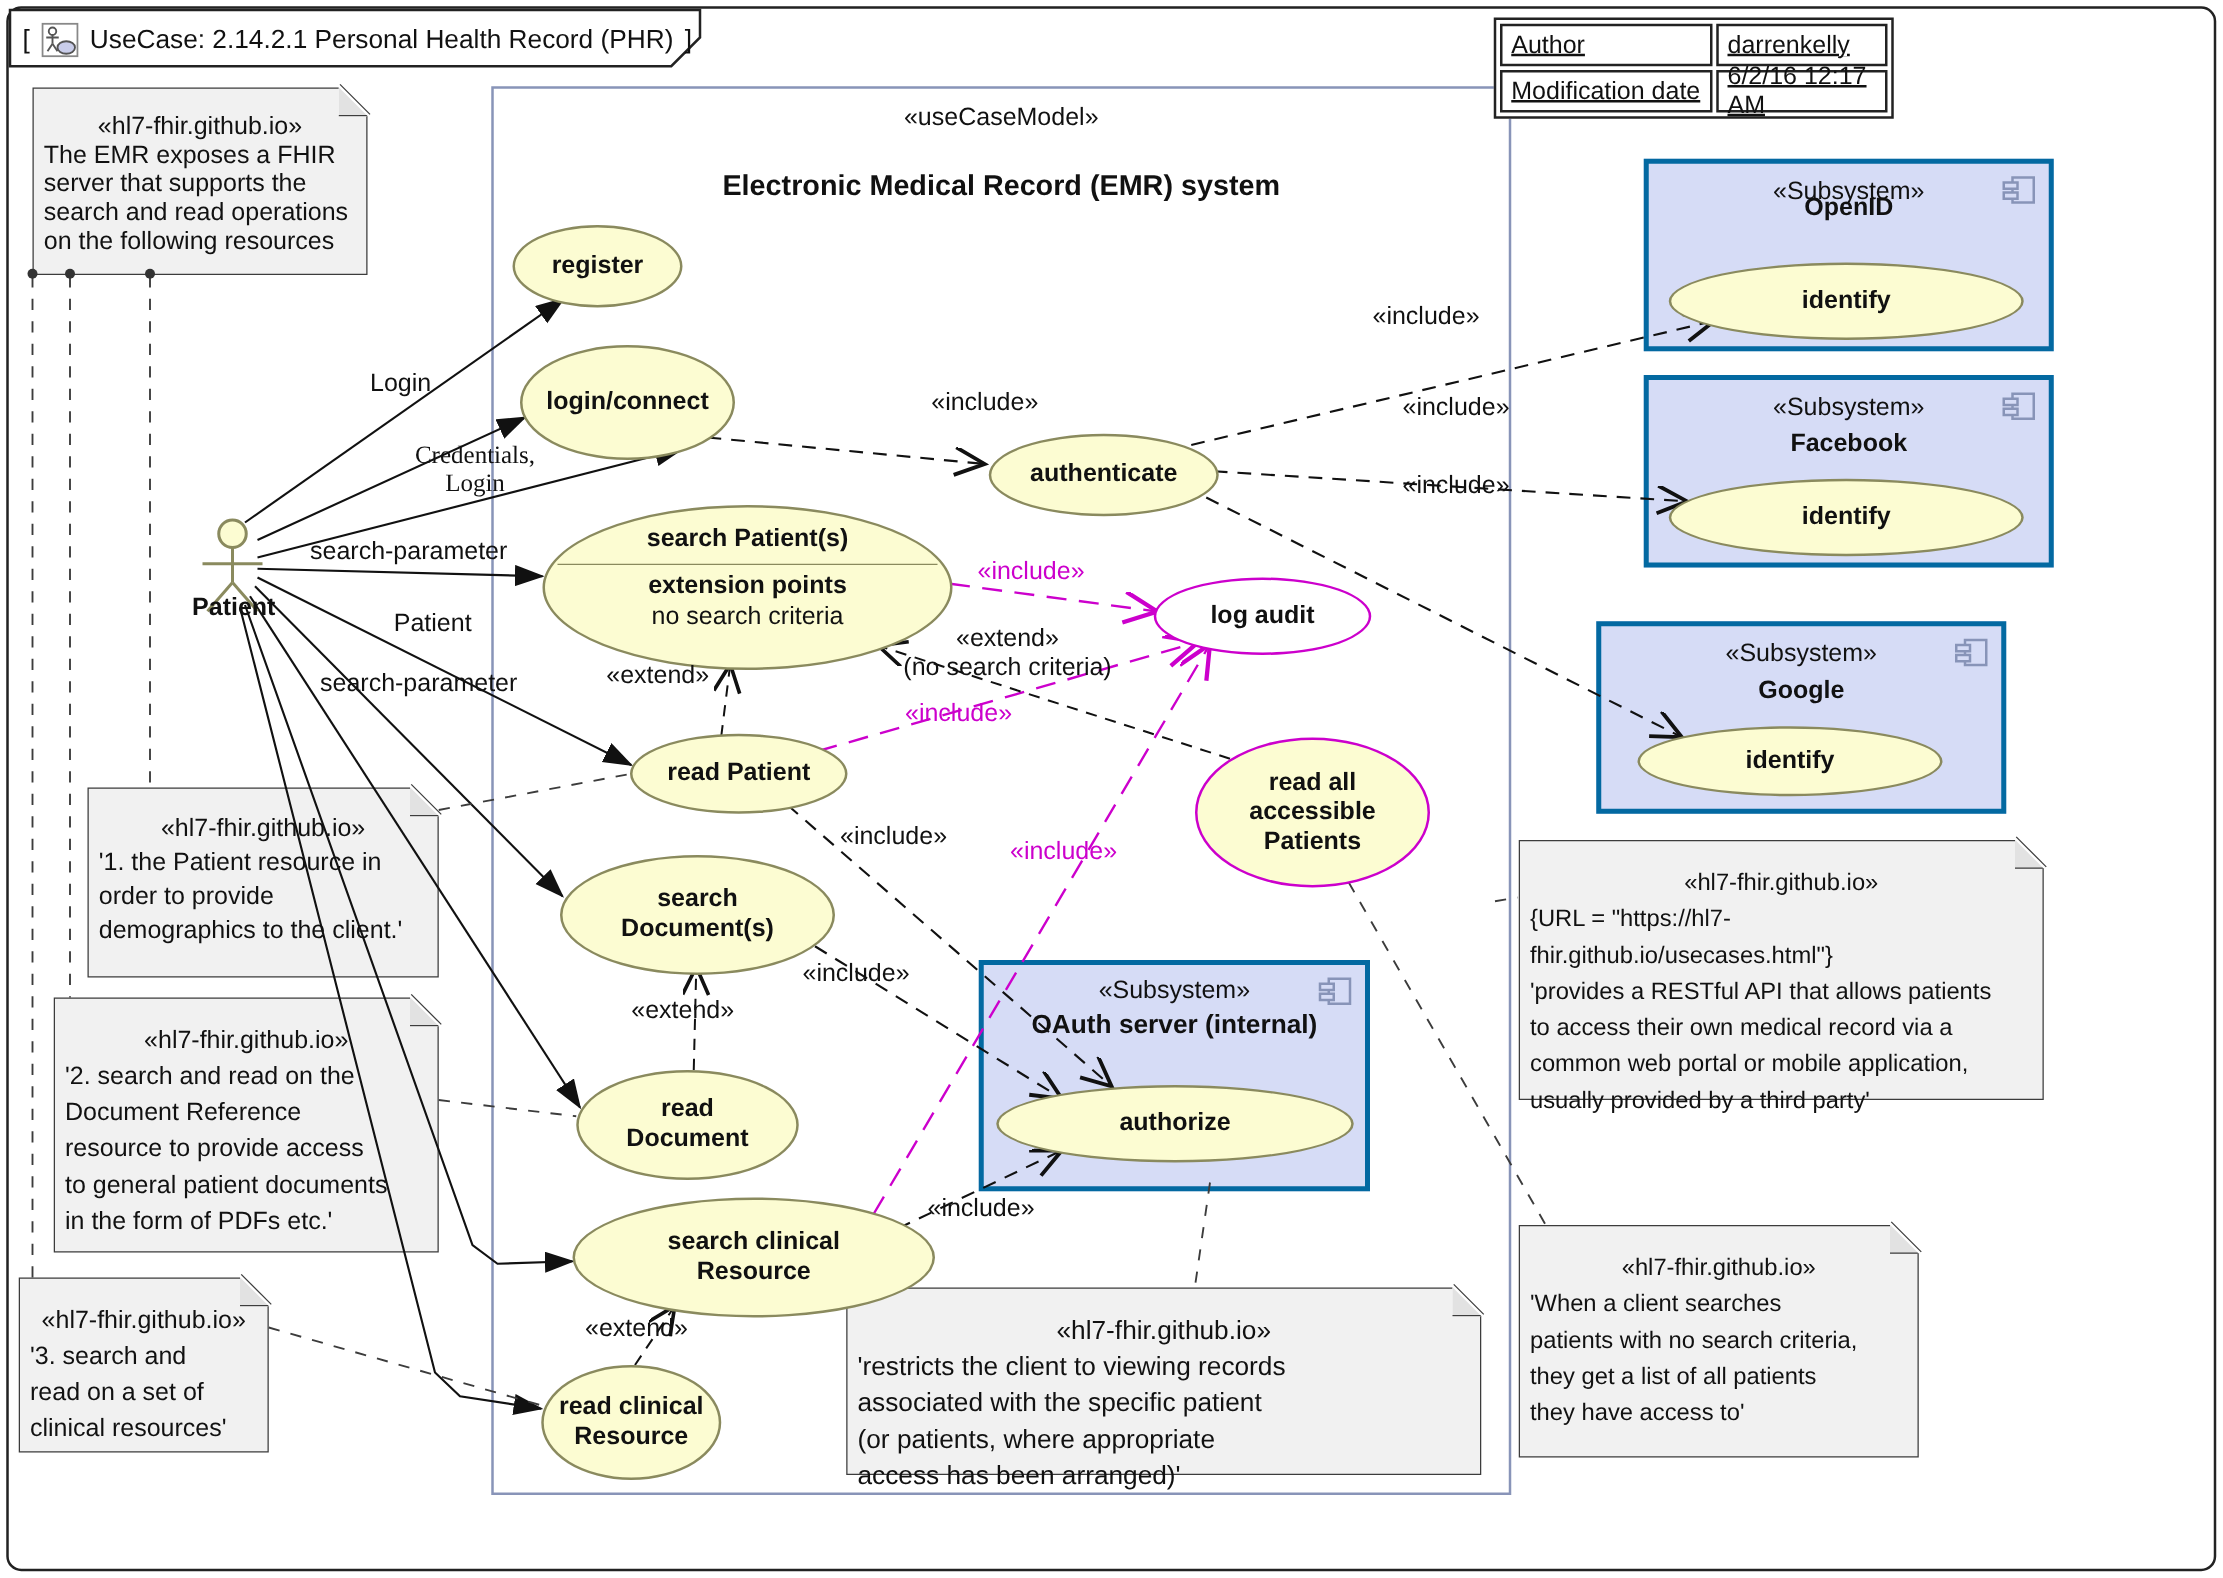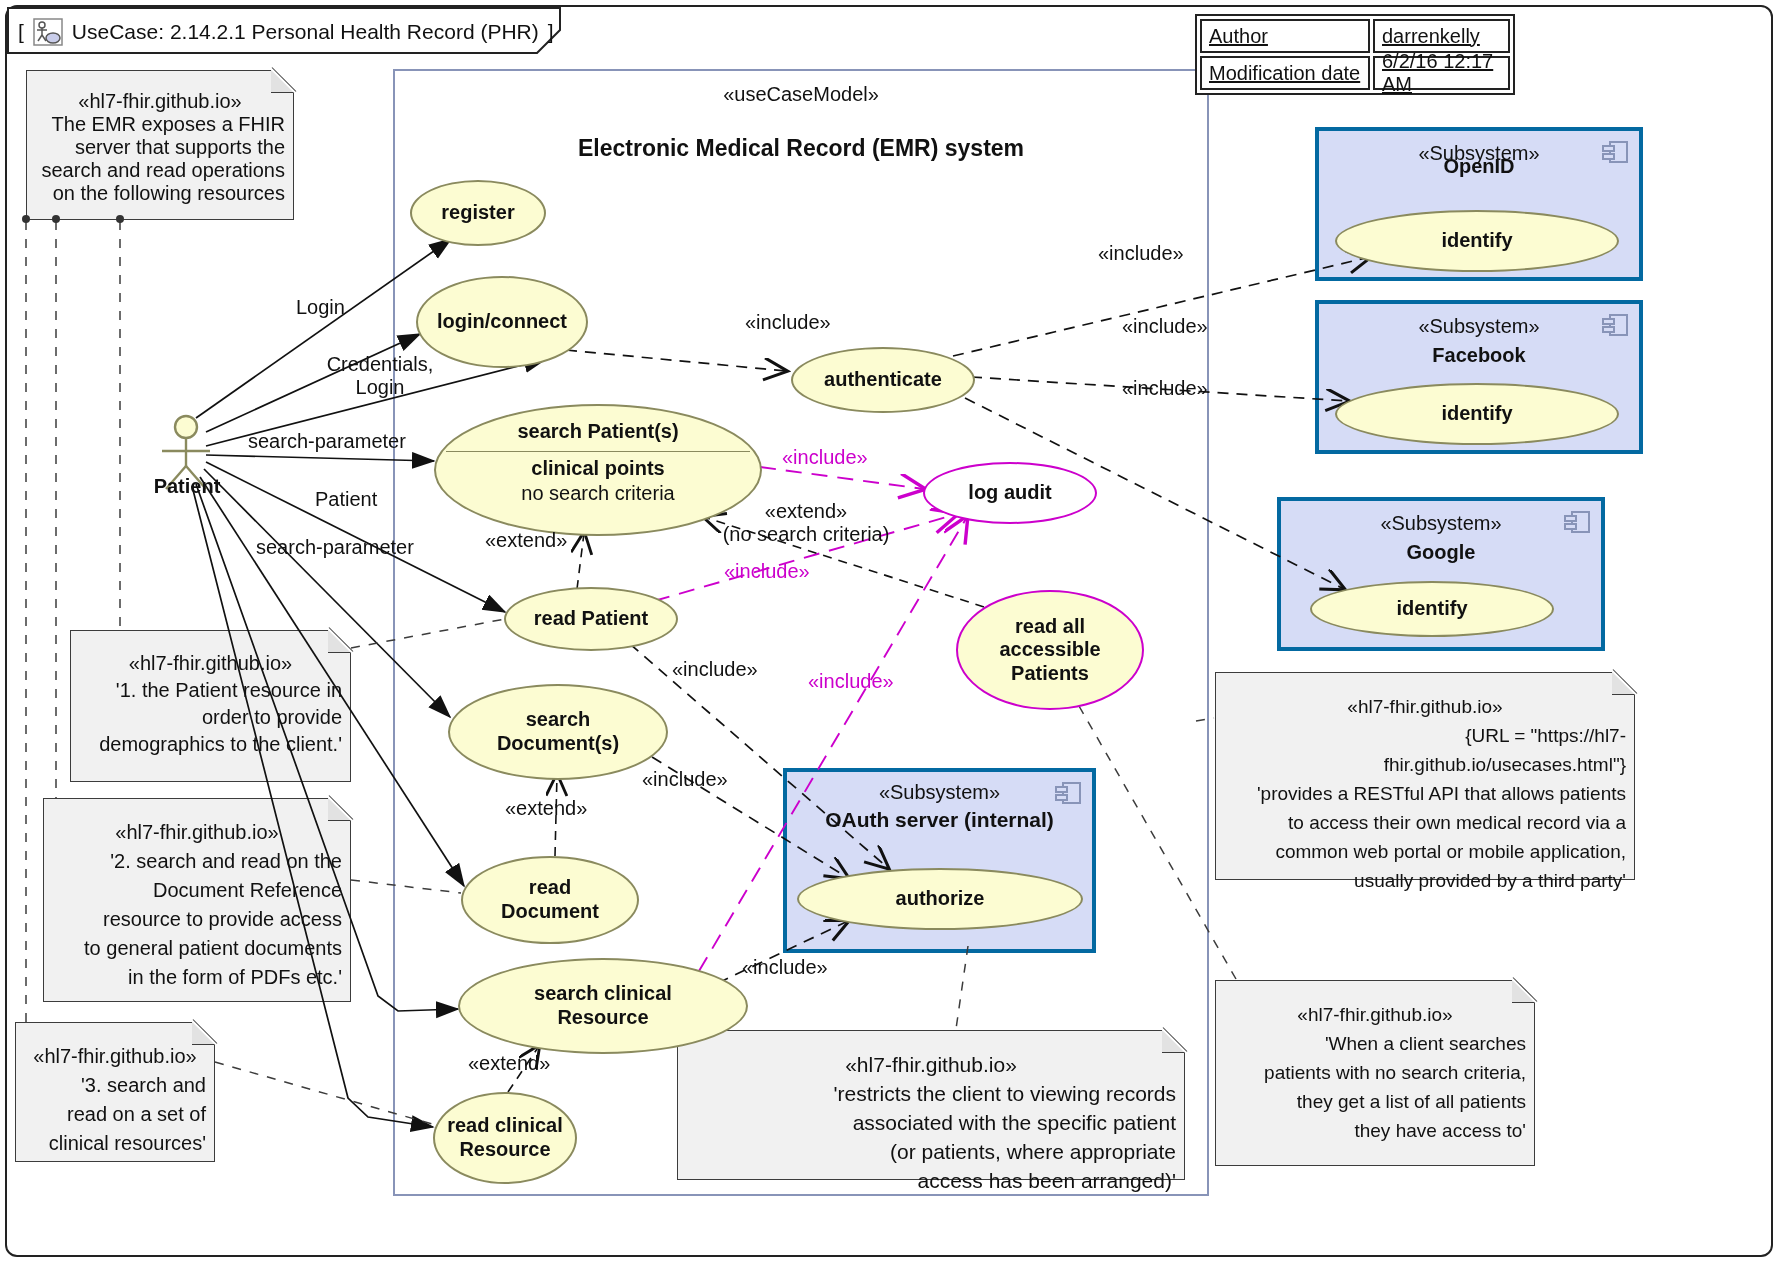--- a/index.html
+++ b/index.html
@@ -13,21 +13,21 @@
   .sysbox{border:2px solid #8894b8;background:#fff;}
   .sub{border:4px solid #0369a1;background:#d6dcf6;}
   .sub .stereo, .sysbox .stereo{position:absolute;width:100%;text-align:center;font-size:20px;}
   .sub .name, .sysname{position:absolute;width:100%;text-align:center;font-size:20px;font-weight:bold;}
   .comp-icon{position:absolute;top:9px;right:10px;}
   .uc{border:2px solid #8a8a5e;background:#fcfcd2;border-radius:50%;display:flex;align-items:center;justify-content:center;text-align:center;font-weight:bold;font-size:20px;line-height:1.18;white-space:pre-line;}
   .uc.magenta{border-color:#cc00cc;}
   .uc.white{background:#fff;}
   .note{background:#f1f1f1;border:1.6px solid #3c3c3c;padding:19px 8px 4px 8px;box-sizing:border-box;font-size:20px;}
   .note .hdr{text-align:center;white-space:pre-line;}
-  .note .body{white-space:pre-line;text-align:right;}
+  .note .body{white-space:pre-line;text-align:left;}
   .fold{position:absolute;top:-1.6px;right:-1.6px;width:24px;height:24px;background:#fff;}
   .fold .flap{position:absolute;left:0;top:0;width:100%;height:100%;background:#e2e2e2;clip-path:polygon(0 0,0 100%,100% 100%);border-bottom:1.6px solid #3c3c3c;box-sizing:border-box;}
   .fold .diag{position:absolute;left:-4px;top:10px;width:34px;height:0;border-top:1.6px solid #3c3c3c;transform:rotate(45deg);}
   .lbl{position:absolute;font-size:20px;white-space:pre-line;}
   .b{font-weight:bold;}
   .ctr{text-align:center;}
   .mag{color:#cc00cc;}
   .ep-divider{position:absolute;left:3%;width:94%;border-top:1.6px solid #8a8a5e;}
   svg{display:block;}
 </style>
@@ -232,21 +232,21 @@
   </g>
 </svg>
 
 <div class="abs uc z4" style="left:410px;top:180px;width:132px;height:62px;"><span>register</span></div>
 <div class="abs uc z4" style="left:416px;top:276px;width:168px;height:88px;"><span>login/connect</span></div>
 <div class="abs uc z4" style="left:791px;top:347px;width:180px;height:62px;"><span>authenticate</span></div>
 
 <div class="abs uc z4" style="left:434px;top:404px;width:324px;height:128px;display:block;">
   <div class="abs ctr" style="top:14px;width:100%;">search Patient(s)</div>
   <div class="ep-divider" style="top:45px;"></div>
-  <div class="abs ctr" style="top:51px;width:100%;">clinical points</div>
+  <div class="abs ctr" style="top:51px;width:100%;">extension points</div>
   <div class="abs ctr" style="top:76px;width:100%;font-weight:normal;">no search criteria</div>
 </div>
 
 <div class="abs uc z4" style="left:504px;top:587px;width:170px;height:60px;"><span>read Patient</span></div>
 <div class="abs uc z4" style="left:448px;top:684px;width:216px;height:92px;"><span>search
 Document(s)</span></div>
 <div class="abs uc z4" style="left:461px;top:856px;width:174px;height:84px;"><span>read
 Document</span></div>
 <div class="abs uc z4" style="left:458px;top:958px;width:286px;height:92px;"><span>search clinical
 Resource</span></div>
@@ -257,21 +257,21 @@
 accessible
 Patients</span></div>
 <div class="abs uc z4" style="left:797px;top:868px;width:282px;height:58px;"><span>authorize</span></div>
 <div class="abs uc z4" style="left:1335px;top:210px;width:280px;height:58px;"><span>identify</span></div>
 <div class="abs uc z4" style="left:1335px;top:383px;width:280px;height:58px;"><span>identify</span></div>
 <div class="abs uc z4" style="left:1310px;top:581px;width:240px;height:52px;"><span>identify</span></div>
 
 <div class="abs lbl b ctr z5" style="left:144px;top:475px;width:86px;">Patient</div>
 
 <div class="abs lbl z5" style="left:296px;top:296px;">Login</div>
-<div class="abs lbl ctr z5" style="left:305px;top:353px;width:150px;">Credentials,
+<div class="abs lbl ctr z5" style="left:305px;top:353px;width:150px;font-family:Liberation Serif, serif;">Credentials,
 Login</div>
 <div class="abs lbl z5" style="left:248px;top:430px;">search-parameter</div>
 <div class="abs lbl z5" style="left:315px;top:488px;">Patient</div>
 <div class="abs lbl z5" style="left:256px;top:536px;">search-parameter</div>
 
 <div class="abs lbl z5" style="left:745px;top:311px;">«include»</div>
 <div class="abs lbl z5" style="left:1098px;top:242px;">«include»</div>
 <div class="abs lbl z5" style="left:1122px;top:315px;">«include»</div>
 <div class="abs lbl z5" style="left:1122px;top:377px;">«include»</div>
 <div class="abs lbl z5" style="left:672px;top:658px;">«include»</div>

